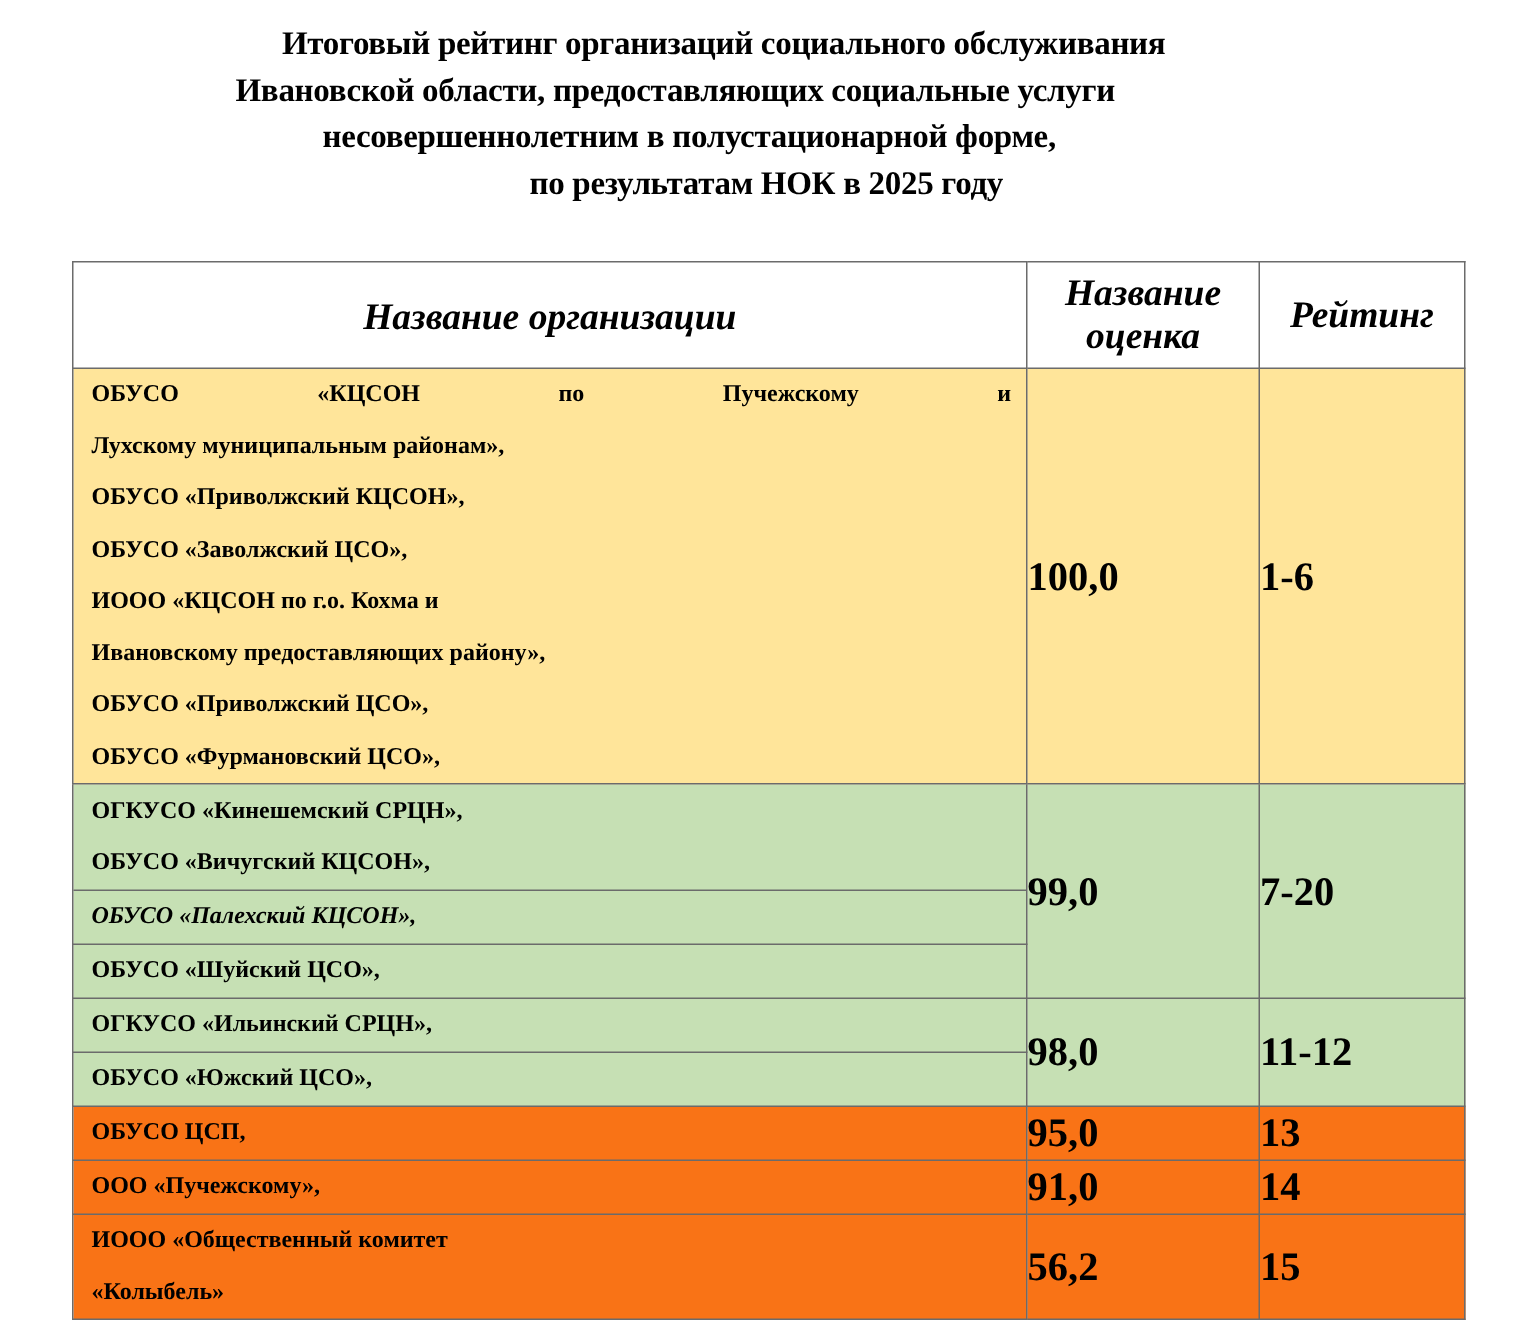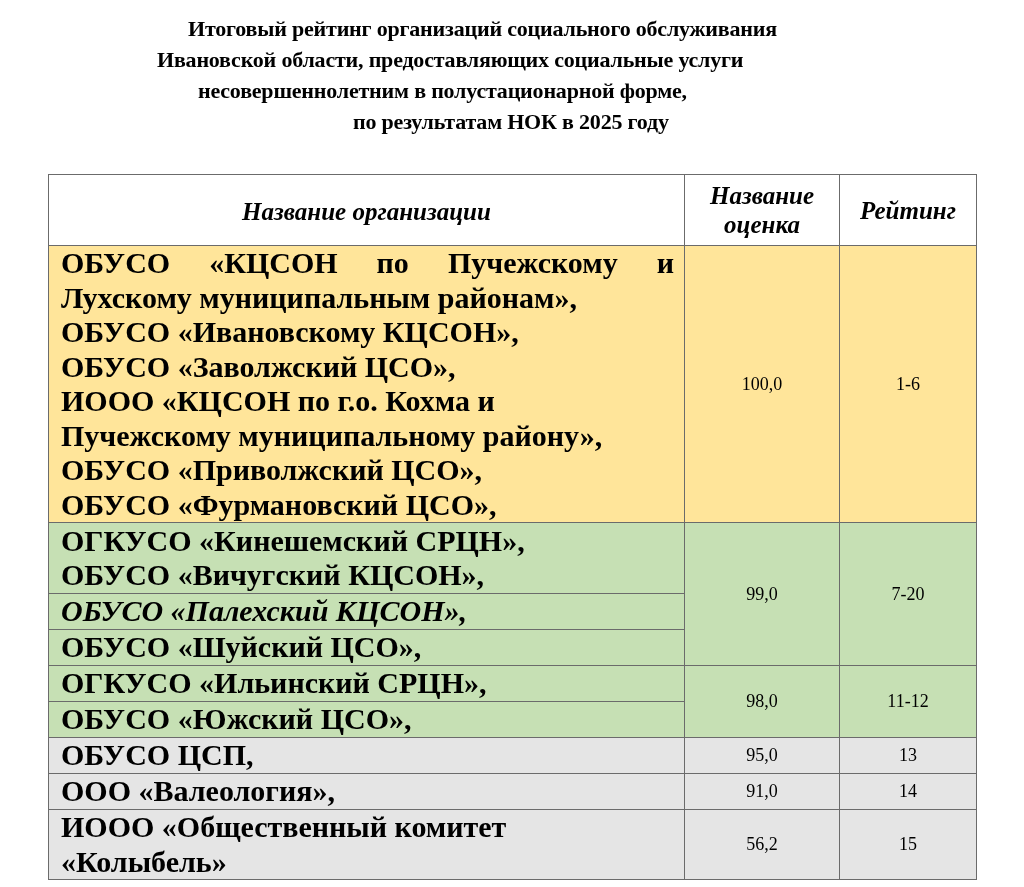--- a/index.html
+++ b/index.html
@@ -25,21 +25,21 @@
       line-height: 30px;
       letter-spacing: -0.2px;
     }
     .title .tl {
       position: absolute;
       white-space: nowrap;
       font-family: Liberation Serif, serif;
     }
     .title .tl0 { left: 188px; top: 0px; }
     .title .tl1 { left: 157px; top: 31px; }
-    .title .tl2 { left: 198px; top: 62px; }
+    .title .tl2 { left: 215px; top: 62px; }
     .title .tl3 { left: 353px; top: 93px; }
 
     table.rating {
       position: absolute;
       left: 48px;
       top: 174px;
       width: 928px;
       border-collapse: collapse;
       table-layout: fixed;
       border: 1.5px solid #555;
@@ -59,41 +59,41 @@
       font-style: italic;
       font-weight: bold;
       font-size: 25px;
       line-height: 29px;
       text-align: center;
     }
     thead th.h-name { font-size: 25px; padding-top: 2px; }
 
     .name-cell {
       font-weight: bold;
-      font-size: 30px;
+      font-size: 16px;
       line-height: 34.5px;
       padding: 0 10px 0 12px !important;
       text-align: left;
     }
     .name-cell .justify-line {
       display: block;
       text-align: justify;
       text-align-last: justify;
     }
     .name-cell .line { display: block; white-space: nowrap; }
 
     .num-cell {
-      font-weight: normal;
-      font-size: 18px;
-      text-align: center;
+      font-weight: bold;
+      font-size: 27px;
+      text-align: left;
     }
 
     .bg-yellow { background: #FFE59A; }
     .bg-green  { background: #C6E0B4; }
-    .bg-peach  { background: #e5e5e5; }
+    .bg-peach  { background: #f97316; }
 
     tr.r-yellow td { height: 275px; }
     tr.g1a td.name-cell { height: 70px; border-bottom: none; margin-left: 24px; }
     tr.g1b td.name-cell { height: 35px; font-style: italic; }
     tr.g1c td.name-cell { height: 35px; margin-top: 30px; }
     tr.g2a td.name-cell { height: 35px; }
     tr.g2b td.name-cell { height: 35px; }
     tr.p1 td { height: 35px; }
     tr.p2 td { height: 35px; }
     tr.p3 td { height: 68px; }
@@ -129,24 +129,24 @@
     <tr class="r-yellow">
       <td class="name-cell bg-yellow">
         <span class="justify-line">
           <span>ОБУСО</span>
           <span>«КЦСОН</span>
           <span>по</span>
           <span>Пучежскому</span>
           <span>и</span>
         </span>
         <span class="line">Лухскому муниципальным районам»,</span>
-        <span class="line">ОБУСО «Ивановскому КЦСОН»,</span>
+        <span class="line">ОБУСО «Приволжский КЦСОН»,</span>
         <span class="line">ОБУСО «Заволжский ЦСО»,</span>
         <span class="line">ИООО «КЦСОН по г.о. Кохма и</span>
-        <span class="line">Пучежскому муниципальному району»,</span>
+        <span class="line">Ивановскому предоставляющих району»,</span>
         <span class="line">ОБУСО «Приволжский ЦСО»,</span>
         <span class="line">ОБУСО «Фурмановский ЦСО»,</span>
       </td>
       <td class="num-cell bg-yellow">100,0</td>
       <td class="num-cell bg-yellow">1-6</td>
     </tr>
 
     <tr class="g1a">
       <td class="name-cell bg-green">
         <span class="line">ОГКУСО «Кинешемский СРЦН»,</span>
@@ -181,21 +181,21 @@
 
     <tr class="p1">
       <td class="name-cell bg-peach">
         <span class="line">ОБУСО ЦСП,</span>
       </td>
       <td class="num-cell bg-peach">95,0</td>
       <td class="num-cell bg-peach">13</td>
     </tr>
     <tr class="p2">
       <td class="name-cell bg-peach">
-        <span class="line">ООО «Валеология»,</span>
+        <span class="line">ООО «Пучежскому»,</span>
       </td>
       <td class="num-cell bg-peach">91,0</td>
       <td class="num-cell bg-peach">14</td>
     </tr>
     <tr class="p3">
       <td class="name-cell bg-peach">
         <span class="line">ИООО «Общественный комитет</span>
         <span class="line">«Колыбель»</span>
       </td>
       <td class="num-cell bg-peach">56,2</td>

